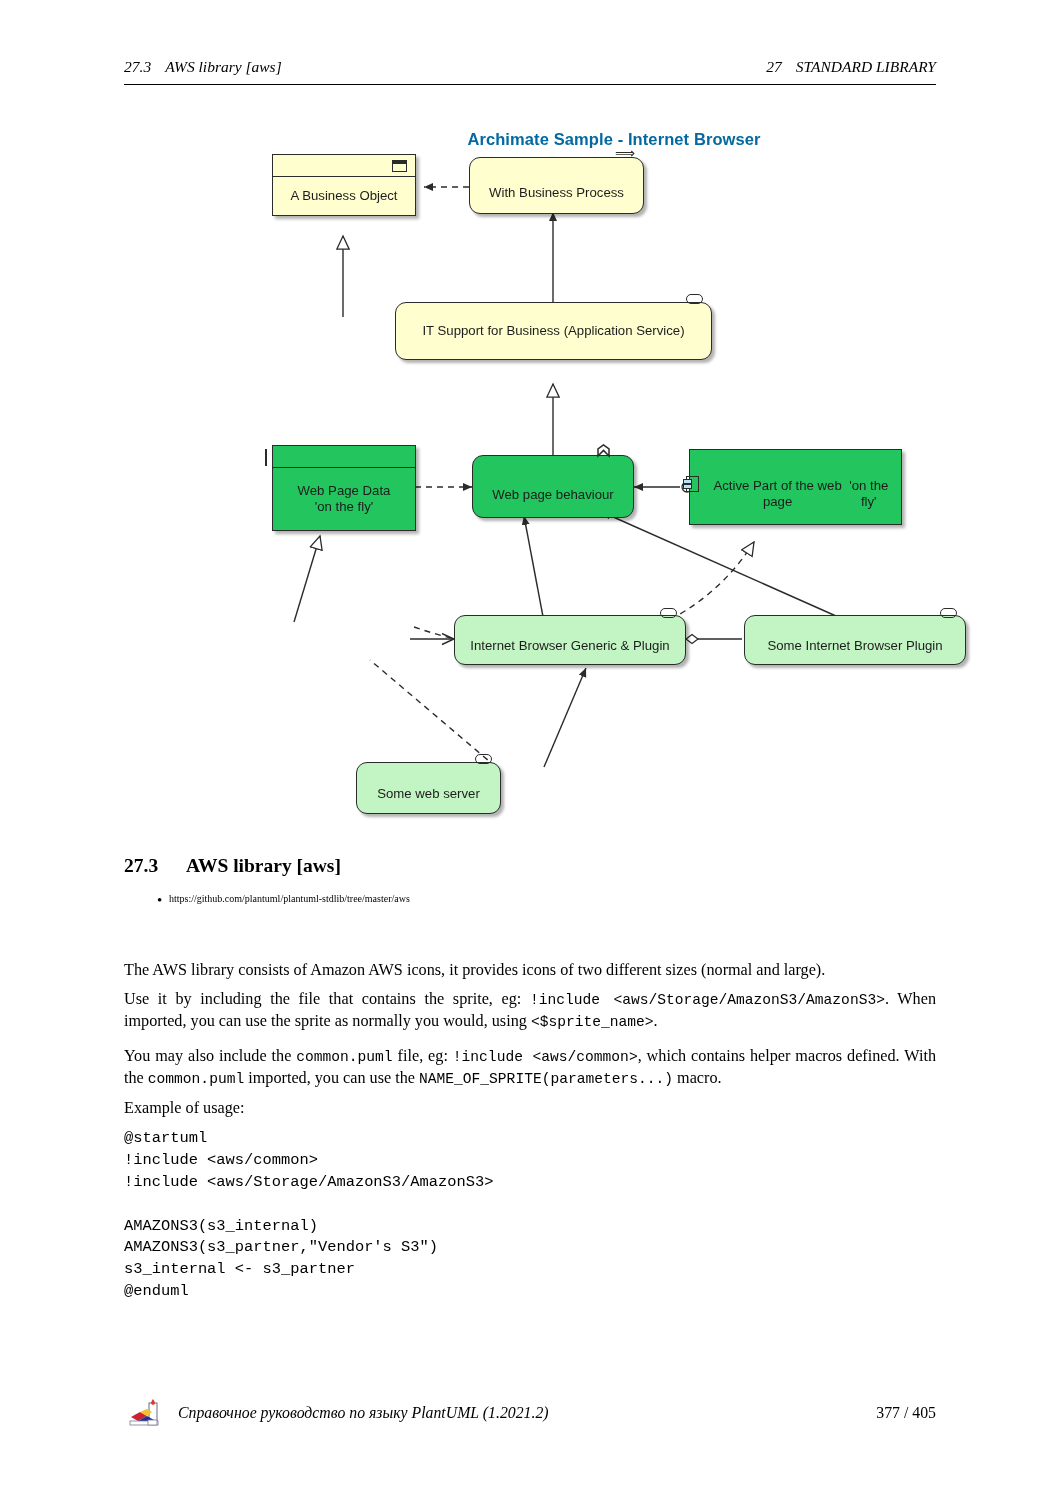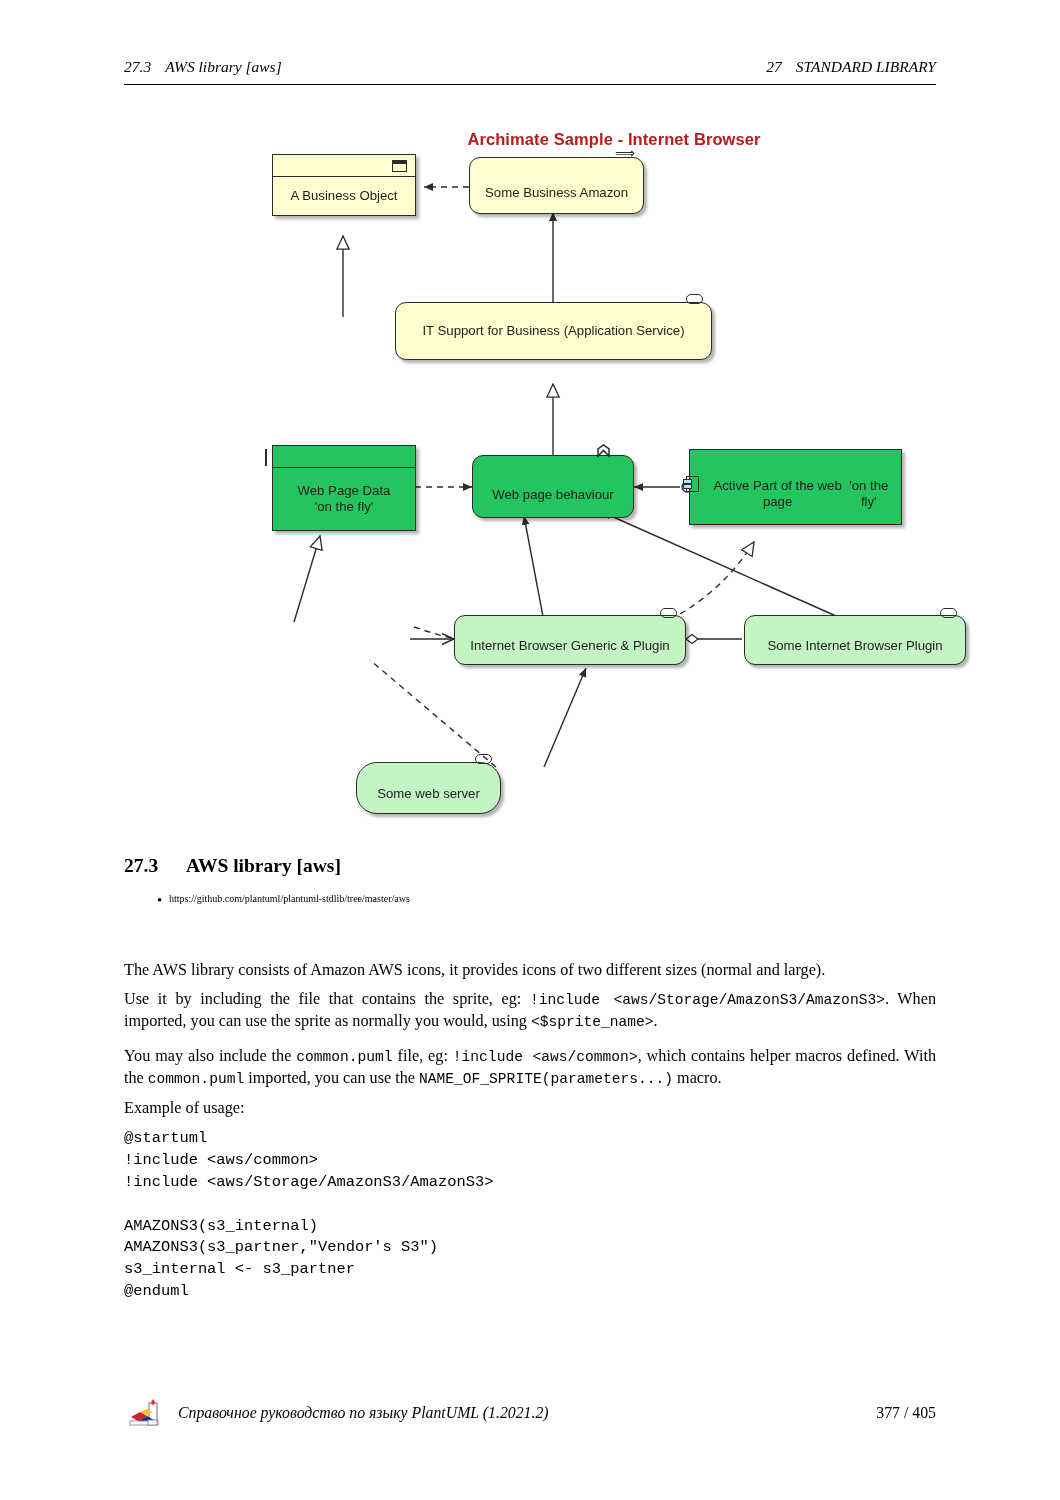--- a/index.html
+++ b/index.html
@@ -23,21 +23,21 @@
   .rule{
     position:absolute;left:124px;top:84px;width:812px;height:1.4px;
     background:#000;
   }
 
   
   .diagram{position:absolute;left:124px;top:112px;width:880px;height:710px;}
   .dtitle{
     position:absolute;left:265px;top:18px;width:450px;text-align:center;
     font-family:"Liberation Sans","DejaVu Sans",sans-serif;
-    font-weight:bold;font-size:16.5px;color:#b91c1c;letter-spacing:.1px;
+    font-weight:bold;font-size:16.5px;color:#0369a1;letter-spacing:.1px;
   }
 
   svg.edges{position:absolute;left:0;top:0;width:880px;height:710px;overflow:visible;}
 
   .node{
     position:absolute;box-sizing:border-box;
     border:1.4px solid #2b2b2b;
     font-family:"Liberation Sans","DejaVu Sans",sans-serif;
     font-size:13.2px;color:#1d1d1d;
     box-shadow:3px 3px 3px rgba(0,0,0,.30);
@@ -202,21 +202,21 @@
         <span class="ic ic-rect" style="top:5px;"></span>
       </div>
       <div class="body">
         <span class="lbl">A Business Object</span>
       </div>
     </div>
 
     <div class="node yellow rounded" style="left:345px;top:45px;width:175px;height:57px;">
       <div class="body" style="padding-top:16px;">
         <span class="ic ic-arrow" style="top:-12px;">⟹</span>
-        <span class="lbl">Some Business Amazon</span>
+        <span class="lbl">With Business Process</span>
       </div>
     </div>
 
     <div class="node yellow rounded" style="left:271px;top:190px;width:317px;height:58px;">
       <div class="body" style="">
         <span class="ic ic-oval" style="top:-9px;"></span>
         <span class="lbl">IT Support for Business (Application Service)</span>
       </div>
     </div>
 
@@ -260,21 +260,21 @@
       </div>
     </div>
 
     <div class="node green rounded" style="left:620px;top:503px;width:222px;height:50px;">
       <div class="body" style="padding-top:12px;">
         <span class="ic ic-oval" style="top:-8px;"></span>
         <span class="lbl">Some Internet Browser Plugin</span>
       </div>
     </div>
 
-    <div class="node green rounded" style="left:232px;top:650px;width:145px;height:52px;border-radius:21px;">
+    <div class="node green rounded" style="left:232px;top:650px;width:145px;height:52px;">
       <div class="body" style="padding-top:13px;">
         <span class="ic ic-oval" style="top:-9px;"></span>
         <span class="lbl">Some web server</span>
       </div>
     </div>
 
   </div>
 
   <div class="sec">
     <span class="num">27.3</span><span>AWS library [aws]</span>

